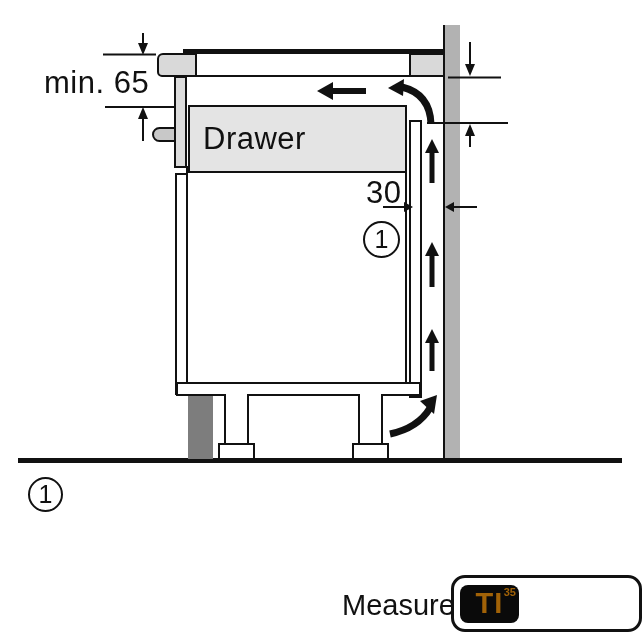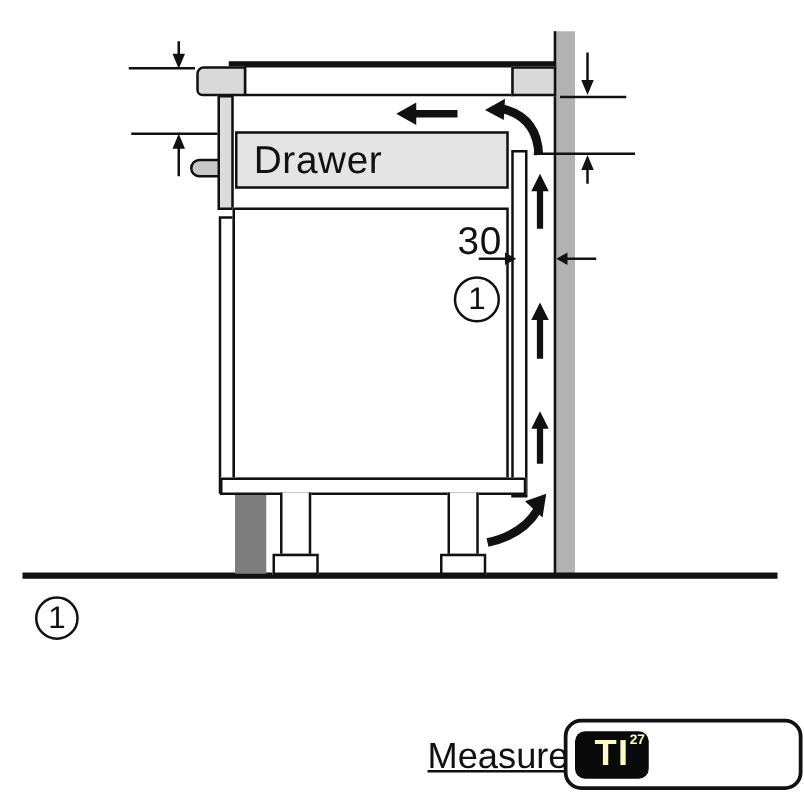--- a/index.html
+++ b/index.html
@@ -30,21 +30,21 @@
   
   .body-text{font-size:28px;}
   
   #ti-logo{
     position:absolute;left:451px;top:575px;width:185px;height:51px;
     border:3px solid #111;border-radius:14px;background:#fff;z-index:20;
     display:flex;align-items:center;
   }
   #ti-block{
     position:relative;margin-left:6px;width:59px;height:38px;background:#0a0a0a;
-    border-radius:8px;color:#fef9c3;display:flex;align-items:center;justify-content:center;
+    border-radius:8px;color:#a16207;display:flex;align-items:center;justify-content:center;
     font-weight:bold;font-size:29px;letter-spacing:1px;text-align:right;
   }
   #ti-sup{position:absolute;top:1px;right:3px;font-size:11px;font-weight:bold;letter-spacing:0;}
   #store-text{font-size:31px;letter-spacing:2px;margin-left:4px;color:#111;}
 </style>
 </head>
 <body>
 
 <div id="stage">
 
@@ -61,21 +61,21 @@
   <div class="abs outlined gray-cap" style="left:409px;top:53px;width:36px;height:24px;"></div>
 
   <div class="abs outlined front-fill" style="left:174px;top:76px;width:13px;height:92px;"></div>
 
   <div class="abs outlined handle" style="left:152px;top:127px;width:24px;height:15px;"></div>
 
   <div class="abs outlined" style="left:175px;top:173px;width:13px;height:222px;"></div>
 
   <div class="abs outlined" style="left:186px;top:166px;width:221px;height:218px;"></div>
 
-  <div class="abs outlined drawer-fill" style="left:188px;top:105px;width:219px;height:46px;display:flex;align-items:center;">
+  <div class="abs outlined drawer-fill" style="left:188px;top:105px;width:219px;height:68px;display:flex;align-items:center;">
     <span class="dim-lbl" style="margin-left:13px;">Drawer</span>
   </div>
 
   <div class="abs outlined" style="left:409px;top:120px;width:13px;height:278px;"></div>
 
   <div class="abs outlined" style="left:176px;top:382px;width:245px;height:14px;"></div>
 
   <div class="abs plinth" style="left:188px;top:396px;width:25px;height:63px;"></div>
 
   <div class="abs outlined" style="left:224px;top:394px;width:25px;height:51px;border-top:none;"></div>
@@ -125,32 +125,33 @@
       <polygon points="425,343 432,329 439,343"></polygon>
       <rect x="429.5" y="342" width="5" height="29"></rect>
     </g>
 
     <g>
       <path d="M 390 434 Q 418 428 430 408" fill="none" stroke="#111" stroke-width="7"></path>
       <polygon points="437,395 420,401 434,414" fill="#111"></polygon>
     </g>
   </svg>
 
+  <div class="lbl dim-lbl" style="left:44px;top:65px;">min. 65</div>
   <div class="lbl dim-lbl" style="left:366px;top:175px;">30</div>
 
   <div class="circled" style="left:363px;top:221px;width:33px;height:33px;">
     <span>1</span>
   </div>
 
   <div class="circled" style="left:28px;top:477px;width:31px;height:31px;">
     <span>1</span>
   </div>
 
-  <div class="lbl" style="left:342px;top:589px;font-size:29px;z-index:15;text-decoration:underline;">Measure</div>
+  <div class="lbl" style="left:342px;top:589px;font-size:29px;z-index:15;">Measure</div>
 
   <div id="ti-logo">
     <div id="ti-block">
       <span>TI</span>
-      <span id="ti-sup">27</span>
+      <span id="ti-sup">35</span>
     </div>
   </div>
 
 </div>
 
 </body></html>

